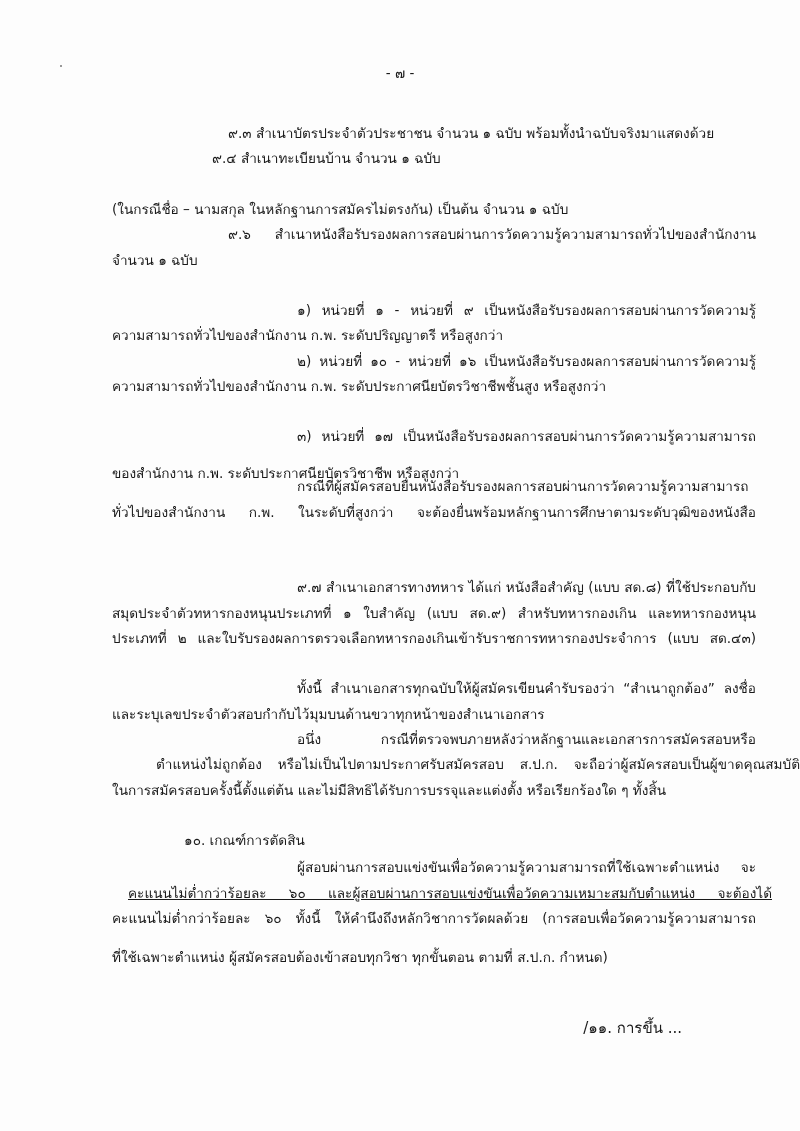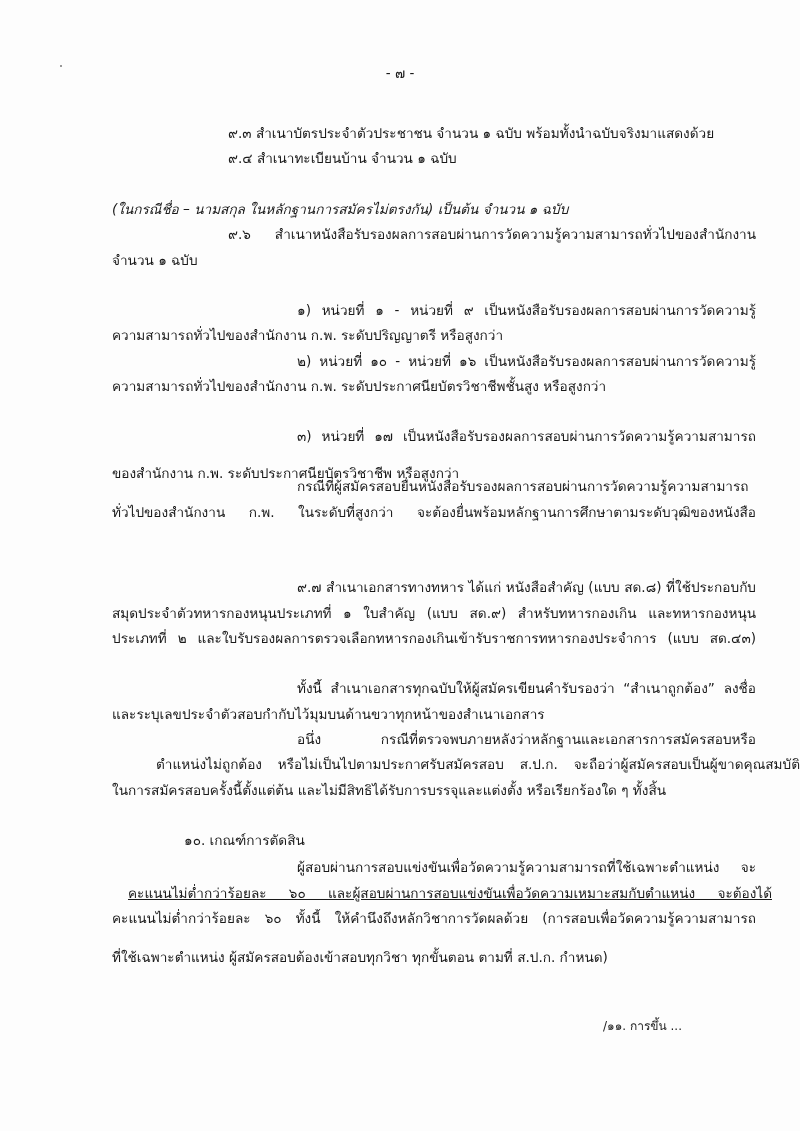--- a/index.html
+++ b/index.html
@@ -43,40 +43,40 @@
       font-size: 13.6px;
     }
     .heading {
       font-weight: normal;
       text-align: center;
     }
     .continuation {
       position: absolute;
       right: 118px;
       top: 1016px;
-      font-size: 12px;
+      font-size: 15px;
     }
     .speck {
       position: absolute;
       width: 2px; height: 2px;
       background: #777;
       border-radius: 1px;
     }
   </style>
 </head>
 <body>
 
 <div class="page">
 
   <div class="page-number">- ๗ -</div>
 
   <div class="line" style="left:228px; top:124px;">๙.๓ สำเนาบัตรประจำตัวประชาชน  จำนวน  ๑  ฉบับ  พร้อมทั้งนำฉบับจริงมาแสดงด้วย</div>
-  <div class="line" style="left:228px; top:149px;text-align:center;">๙.๔ สำเนาทะเบียนบ้าน  จำนวน  ๑  ฉบับ</div>
+  <div class="line" style="left:212px; top:149px;text-align:center;">๙.๔ สำเนาทะเบียนบ้าน  จำนวน  ๑  ฉบับ</div>
 
-  <div class="line" style="left:112px; top:200px;font-style:italic;">(ในกรณีชื่อ – นามสกุล  ในหลักฐานการสมัครไม่ตรงกัน)  เป็นต้น  จำนวน  ๑  ฉบับ</div>
+  <div class="line" style="left:112px; top:200px;">(ในกรณีชื่อ – นามสกุล  ในหลักฐานการสมัครไม่ตรงกัน)  เป็นต้น  จำนวน  ๑  ฉบับ</div>
 
   <div class="line justify" style="left:228px; width:528px; top:225px;">๙.๖  สำเนาหนังสือรับรองผลการสอบผ่านการวัดความรู้ความสามารถทั่วไปของสำนักงาน  ก.พ.</div>
   <div class="line" style="left:112px; top:251px;">จำนวน  ๑  ฉบับ</div>
 
   <div class="line justify" style="left:297px; width:459px; top:301px;">๑) หน่วยที่  ๑ - หน่วยที่  ๙  เป็นหนังสือรับรองผลการสอบผ่านการวัดความรู้</div>
   <div class="line" style="left:112px; top:326px;">ความสามารถทั่วไปของสำนักงาน  ก.พ.  ระดับปริญญาตรี  หรือสูงกว่า</div>
 
   <div class="line justify" style="left:297px; width:459px; top:352px;">๒) หน่วยที่  ๑๐ - หน่วยที่  ๑๖  เป็นหนังสือรับรองผลการสอบผ่านการวัดความรู้</div>
   <div class="line" style="left:112px; top:377px;">ความสามารถทั่วไปของสำนักงาน  ก.พ.  ระดับประกาศนียบัตรวิชาชีพชั้นสูง  หรือสูงกว่า</div>
 

